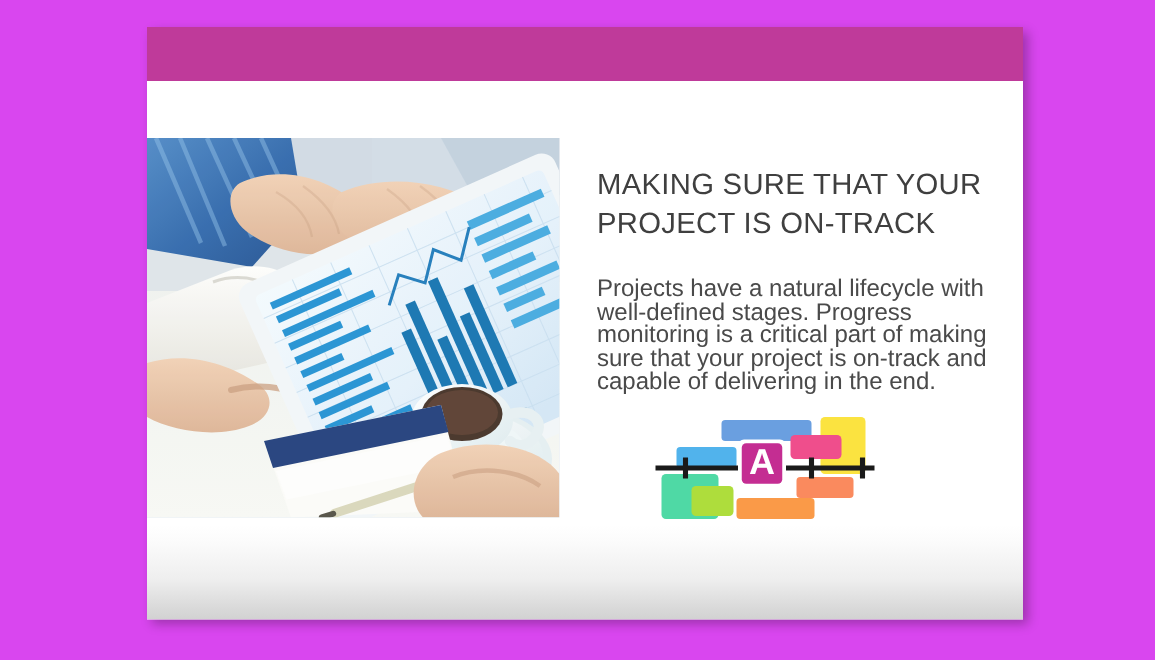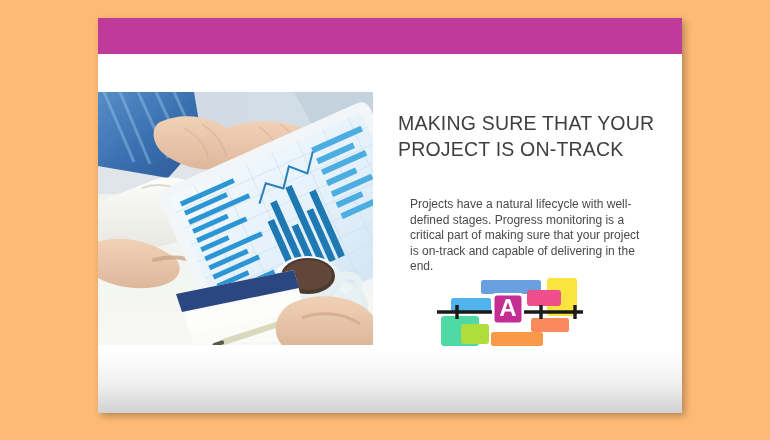--- a/index.html
+++ b/index.html
@@ -11,21 +11,21 @@
     width: 770px;
     height: 440px;
     overflow: hidden;
     font-family: "Liberation Sans", sans-serif;
   }
 
   #canvas {
     position: relative;
     width: 770px;
     height: 440px;
-    background: #fdba74;
+    background: #d946ef;
   }
 
   
   #slide {
     position: absolute;
     left: 98px;
     top: 18px;
     width: 584px;
     height: 395px;
     background: #ffffff;
@@ -75,23 +75,23 @@
   #slide-title {
     font-size: 19.5px;
     line-height: 26px;
     color: #3f3f3f;
     font-weight: normal;
     letter-spacing: 0.2px;
     margin: 0;
     white-space: pre-line;
   }
   #slide-body {
-    margin: 12px;
+    margin: 0;
     padding-top: 23px;
-    font-size: 12px;
+    font-size: 16px;
     line-height: 15.6px;
     color: #4a4a4a;
     white-space: pre-line;
   }
 
   
   #gantt-graphic {
     position: absolute;
     left: 337px;
     top: 248px;

